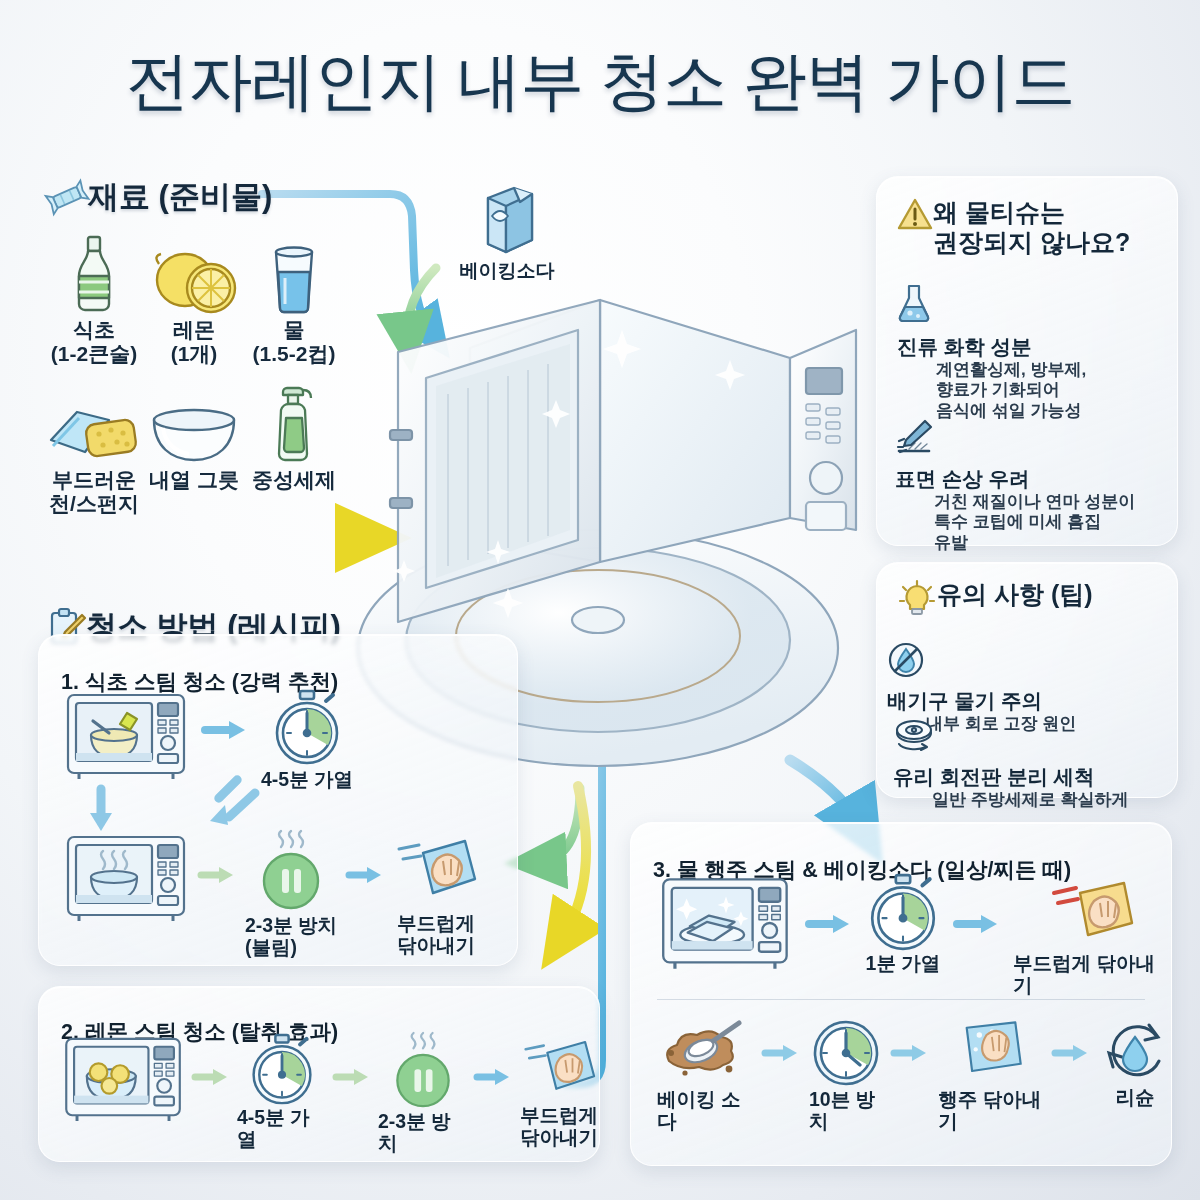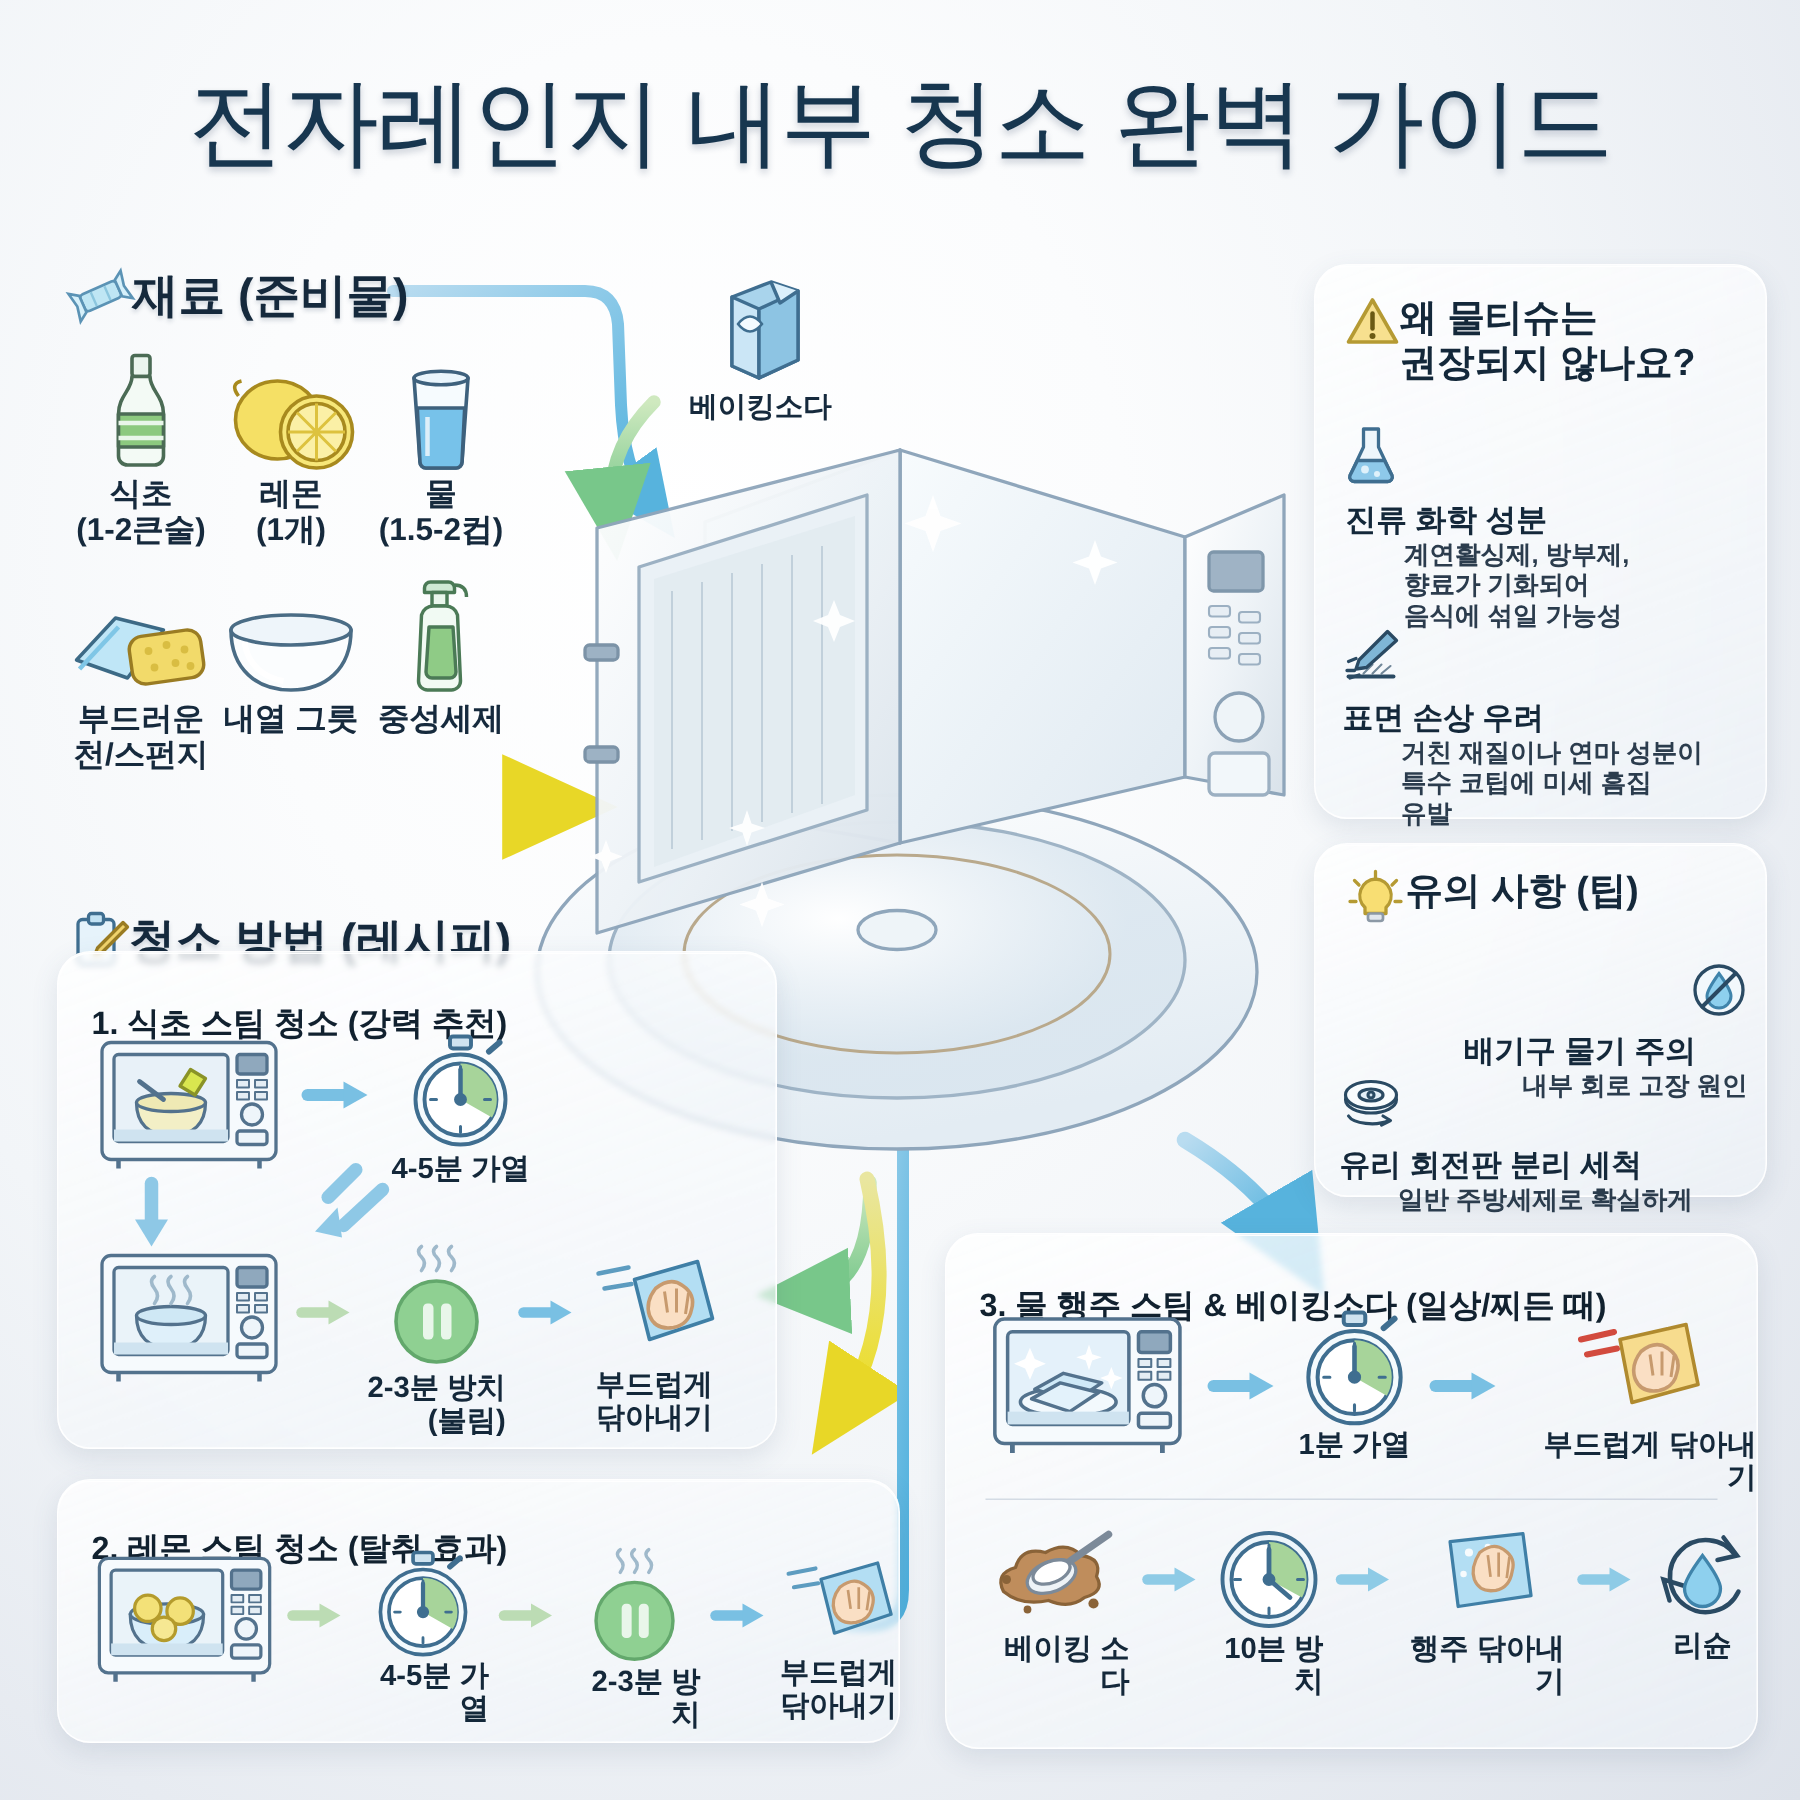--- a/index.html
+++ b/index.html
@@ -49,21 +49,21 @@
     border:1.5px solid rgba(255,255,255,.9);
     box-shadow:0 6px 18px rgba(70,95,125,.13), inset 0 1px 0 rgba(255,255,255,.95);
     backdrop-filter:blur(2px);
   }
   .card-title{font-size:21.5px;font-weight:bold;color:#11212f;white-space:nowrap;margin-top:16px;}
 
   #method-1{left:38px;top:634px;width:478px;height:330px;}
   #method-2{left:38px;top:986px;width:560px;height:174px;}
   #method-3{left:630px;top:822px;width:540px;height:342px;}
 
-  .step-cap{font-size:19.5px;font-weight:bold;text-align:right;line-height:1.12;
+  .step-cap{font-size:19.5px;font-weight:bold;text-align:left;line-height:1.12;
      color:#14283a;white-space:pre-line;}
 
   .flow{display:flex;align-items:center;}
   .step{display:flex;flex-direction:column;align-items:center;}
   .arrow-s{flex:0 0 auto;}
 
   
   #panel-wetwipe{left:876px;top:176px;width:300px;height:368px;}
   #panel-tips{left:876px;top:562px;width:300px;height:234px;}
   .panel-head{display:flex;align-items:flex-start;}
@@ -821,21 +821,21 @@
           <g stroke="#b59a33" stroke-width="2.2" stroke-linecap="round">
             <path d="M20,2 L20,6 M6,8 L9,11 M34,8 L31,11 M3,22 L7,22 M37,22 L33,22"></path>
           </g>
           <path d="M20,7 a11,11 0 0 1 7,19 l0,4 l-14,0 l0,-4 a11,11 0 0 1 7,-19 z" fill="#f8de73" stroke="#b59a33" stroke-width="2.2" stroke-linejoin="round"></path>
           <rect x="15" y="30" width="10" height="5" rx="1.6" fill="#e2e8ee" stroke="#8c99a6" stroke-width="1.8"></rect>
         </svg>
       </span>
       <span class="h">유의 사항 (팁)</span>
     </div>
 
-    <div class="item" style="position:absolute;left:10px;top:76px;right:12px;align-items:flex-end;">
+    <div class="item" style="position:absolute;left:10px;top:76px;right:12px;">
       <span class="ico">
         <svg width="38" height="38" viewBox="0 0 38 38">
           <circle cx="19" cy="19" r="16" fill="#f2f8fc" stroke="#2a4a63" stroke-width="2.2"></circle>
           <path d="M19,8 q8,11 8,15 a8,8 0 0 1 -16,0 q0,-4 8,-15 z" fill="#8ed0ee" stroke="#3f84ab" stroke-width="2"></path>
           <path d="M8,30 L30,8" stroke="#2a4a63" stroke-width="2.6" stroke-linecap="round"></path>
         </svg>
       </span>
       <div>
         <div class="h2">배기구 물기 주의</div>
         <div class="p">내부 회로 고장 원인</div>

